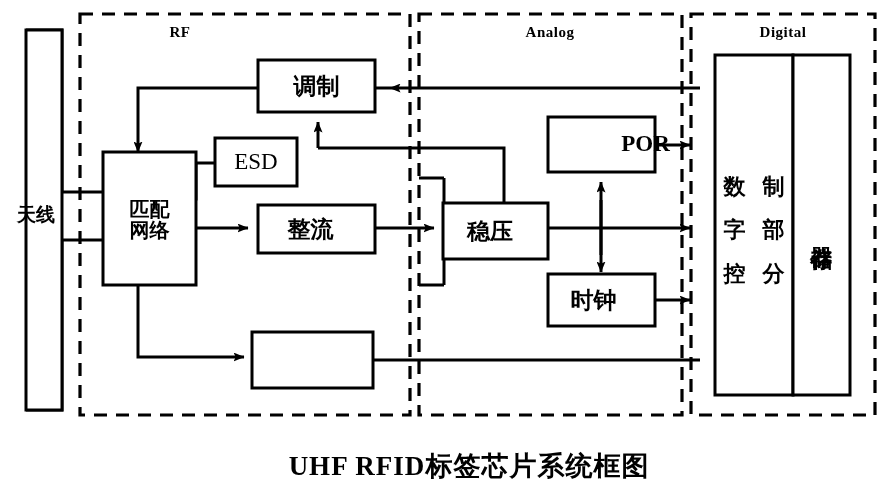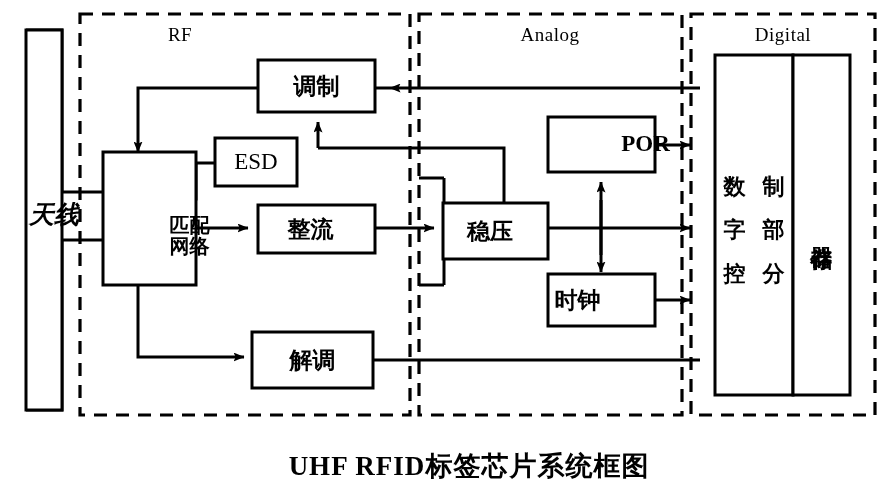--- a/index.html
+++ b/index.html
@@ -40,22 +40,22 @@
     pointer-events: none;
     white-space: pre-line;
   }
   .cn {
     font-family: "DejaVu Sans", "Liberation Sans", sans-serif;
     font-weight: 700;
   }
   .region-label {
     position: absolute;
     font-family: "Liberation Serif", "DejaVu Serif", serif;
-    font-size: 19px;
-    font-weight: 400;
+    font-size: 15px;
+    font-weight: 700;
     letter-spacing: 0.5px;
     text-align: center;
   }
   .caption {
     position: absolute;
     left: 0;
     width: 882px;
     text-align: center;
     font-family: "Liberation Serif", "DejaVu Serif", serif;
     font-size: 27px;
@@ -144,30 +144,29 @@
       <rect x="548" y="274" width="107" height="52" fill="#fff" stroke="#000" stroke-width="3"></rect>
       <rect x="715" y="55" width="78" height="340" fill="#fff" stroke="#000" stroke-width="3"></rect>
       <rect x="793" y="55" width="57" height="340" fill="#fff" stroke="#000" stroke-width="3"></rect>
     </g>
   </svg>
 
   <div class="region-label" style="left:110px; top:24px; width:140px;">RF</div>
   <div class="region-label" style="left:480px; top:24px; width:140px;">Analog</div>
   <div class="region-label" style="left:713px; top:24px; width:140px;">Digital</div>
 
-  <div class="blk-label cn" style="left:24px; top:195px; width:60px; height:40px; font-size:25px;font-style:italic;">天线</div>
-  <div class="blk-label cn" style="left:103px; top:201px; width:93px; height:70px; font-size:20px;margin-left:40px;">匹配
+  <div class="blk-label cn" style="left:6px; top:195px; width:60px; height:40px; font-size:19px;">天线</div>
+  <div class="blk-label cn" style="left:103px; top:185px; width:93px; height:70px; font-size:20px;">匹配
 网络</div>
   <div class="blk-label" style="left:215px; top:138px; width:82px; height:48px; font-size:23px;">ESD</div>
   <div class="blk-label cn" style="left:258px; top:60px; width:117px; height:52px; font-size:23px;">调制</div>
   <div class="blk-label cn" style="left:258px; top:205px; width:105px; height:48px; font-size:23px;">整流</div>
-  <div class="blk-label cn" style="left:252px; top:332px; width:121px; height:56px; font-size:23px;">解调</div>
   <div class="blk-label cn" style="left:443px; top:203px; width:94px; height:56px; font-size:23px;">稳压</div>
   <div class="blk-label" style="left:548px; top:117px; width:107px; height:55px; font-size:23px; font-weight:700;padding-left:44px;">POR</div>
-  <div class="blk-label cn" style="left:524px; top:274px; width:107px; height:52px; font-size:23px;">时钟</div>
+  <div class="blk-label cn" style="left:540px; top:274px; width:107px; height:52px; font-size:23px;">时钟</div>
 
   <div class="blk-label cn" style="left: 715px; top: 165px; width: 78px; height: 130px; font-size: 22px; line-height: 1.25; display: grid; grid-template-columns: repeat(2, 1fr); grid-auto-rows: 1fr; place-items: center;"><span>数</span><span>制</span><span>字</span><span>部</span><span>控</span><span>分</span></div>
   <div class="blk-label cn vert-label" style="left:793px; top:165px; width:57px; height:130px; font-size:22px; line-height:1.25;">存储器</div>
 
   <div class="caption" style="top:448px;padding-left:28px;">
     <span>UHF RFID</span><span class="cncap">标签芯片系统框图</span>
   </div>
 
 </div>
 

